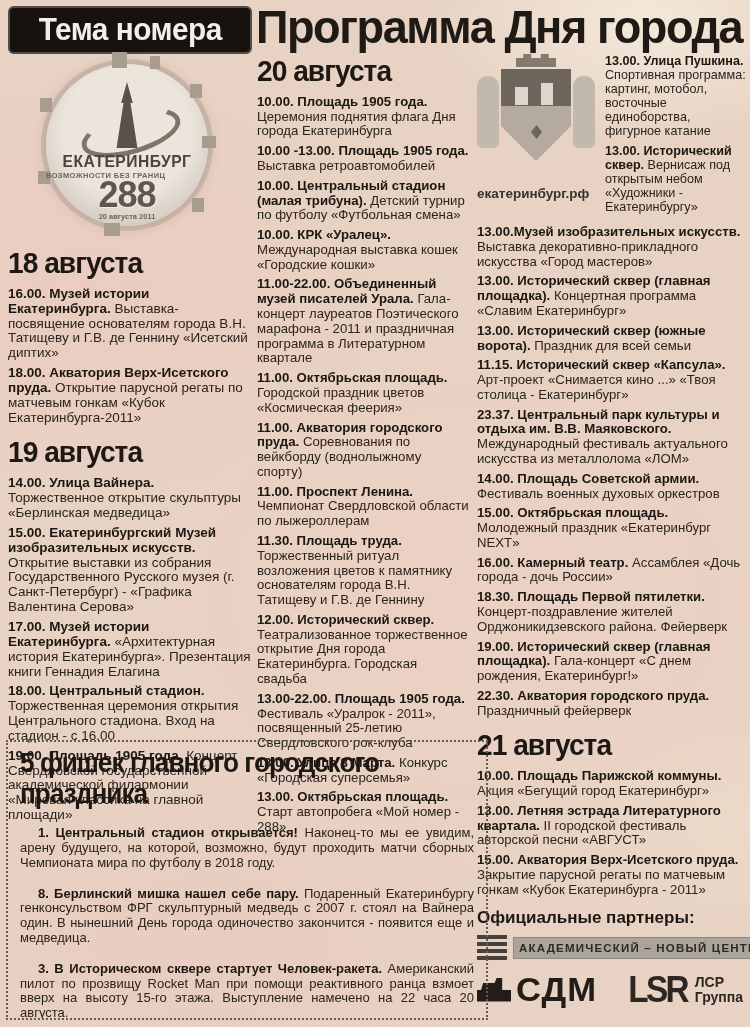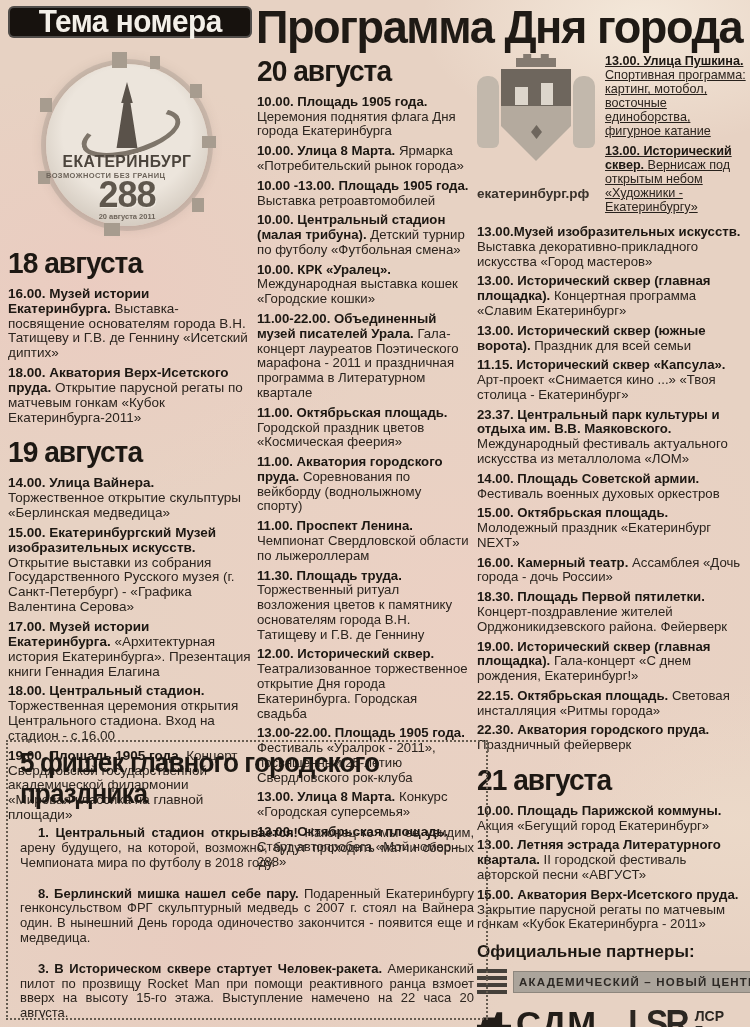--- a/index.html
+++ b/index.html
@@ -10,21 +10,21 @@
     background:
       radial-gradient(ellipse 320px 180px at 86% 2%, rgba(246,236,222,.85), transparent 70%),
       radial-gradient(ellipse 420px 300px at 12% 28%, rgba(238,198,190,.50), transparent 72%),
       radial-gradient(ellipse 520px 420px at 62% 58%, rgba(241,206,196,.42), transparent 70%),
       radial-gradient(ellipse 430px 260px at 28% 92%, rgba(233,197,187,.48), transparent 72%),
       radial-gradient(ellipse 300px 200px at 98% 80%, rgba(240,224,206,.5), transparent 70%),
       #e7d2c3;
   }
   
   .badge{
-    position:absolute;left:8px;top:6px;width:244px;height:32px;
+    position:absolute;left:8px;top:6px;width:244px;height:48px;
     background:#17120e;border-radius:6px;box-shadow:0 0 0 2px rgba(255,255,255,.25) inset;
     display:flex;align-items:center;justify-content:center;
   }
   .badge span{color:#f3efe8;font-size:31px;font-weight:bold;letter-spacing:-.5px;transform:scaleX(.96);}
   .main-title{
     position:absolute;left:256px;top:-2px;width:494px;margin:0;
     font-size:47px;font-weight:800;color:#1f1a15;letter-spacing:-1.5px;line-height:58px;
     transform:scaleX(.96);transform-origin:left center;white-space:nowrap;
   }
   
@@ -81,21 +81,21 @@
     clip-path:polygon(0 0,100% 0,100% 62%,50% 100%,0 62%);}
   .sh-item{position:absolute;background:#ddd6cc;}
   .sh-i1{left:14px;top:18px;width:13px;height:18px;}
   .sh-i2{left:40px;top:14px;width:12px;height:22px;}
   .sh-drop{position:absolute;left:30px;top:56px;width:11px;height:14px;background:#6e665d;
     clip-path:polygon(50% 0,100% 50%,50% 100%,0 50%);}
   .supp{position:absolute;top:22px;width:22px;height:72px;background:#c2b8ac;border-radius:10px 10px 6px 6px;}
   .supp.l{left:0;}
   .supp.r{right:0;}
   .crest-caption{margin-top:4px;text-align:left;font-size:13.5px;font-weight:bold;color:#39322b;}
-  .side-events{flex:1;min-width:0;text-decoration:underline;}
+  .side-events{flex:1;min-width:0;}
   
   .feature-box{
     position:absolute;left:6px;top:740px;width:482px;height:280px;box-sizing:border-box;
     border:2px dotted #665c50;padding:6px 12px 6px 12px;overflow:hidden;
   }
   .feature-box h2{
     margin:0 0 4px 0;font-size:27px;font-weight:800;color:#1d1813;letter-spacing:-1px;
     transform:scaleX(.97);transform-origin:left center;line-height:1.15;
   }
   .bx{margin:16px 0 3px 0;font-size:13px;line-height:1.14;text-align:justify;text-indent:18px;color:#2b241e;}
@@ -170,21 +170,20 @@
         <p class="ev"><b>19.00. Площадь 1905 года.</b> <span>Концерт Свердловской государственной академической филармонии «Мировая классика на главной площади»</span></p>
       </div>
   </div>
 
   <div class="col col-mid">
     <h2 class="day">20 августа</h2>
     <div>
 
         <p class="ev"><b>10.00. Площадь 1905 года.</b> <span>Церемония поднятия флага Дня города Екатеринбурга</span></p>
 
-        <p class="ev"><b>10.00. Улица 8 Марта.</b> <span>Ярмарка «Потребительский рынок города»</span></p>
 
         <p class="ev"><b>10.00 -13.00. Площадь 1905 года.</b> <span>Выставка ретроавтомобилей</span></p>
 
         <p class="ev"><b>10.00. Центральный стадион (малая трибуна).</b> <span>Детский турнир по футболу «Футбольная смена»</span></p>
 
         <p class="ev"><b>10.00. КРК «Уралец».</b> <span>Международная выставка кошек «Городские кошки»</span></p>
 
         <p class="ev"><b>11.00-22.00. Объединенный музей писателей Урала.</b> <span>Гала-концерт лауреатов Поэтического марафона - 2011 и праздничная программа в Литературном квартале</span></p>
 
         <p class="ev"><b>11.00. Октябрьская площадь.</b> <span>Городской праздник цветов «Космическая феерия»</span></p>
@@ -241,21 +240,20 @@
         <p class="ev"><b>14.00. Площадь Советской армии.</b> <span>Фестиваль военных духовых оркестров</span></p>
 
         <p class="ev"><b>15.00. Октябрьская площадь.</b> <span>Молодежный праздник «Екатеринбург NEXT»</span></p>
 
         <p class="ev"><b>16.00. Камерный театр.</b> <span>Ассамблея «Дочь города - дочь России»</span></p>
 
         <p class="ev"><b>18.30. Площадь Первой пятилетки.</b> <span>Концерт-поздравление жителей Орджоникидзевского района. Фейерверк</span></p>
 
         <p class="ev"><b>19.00. Исторический сквер (главная площадка).</b> <span>Гала-концерт «С днем рождения, Екатеринбург!»</span></p>
 
-        <p class="ev"><b>22.15. Октябрьская площадь.</b> <span>Световая инсталляция «Ритмы города»</span></p>
 
         <p class="ev"><b>22.30. Акватория городского пруда.</b> <span>Праздничный фейерверк</span></p>
       </div>
     <h2 class="day h2-gap">21 августа</h2>
     <div>
 
         <p class="ev"><b>10.00. Площадь Парижской коммуны.</b> <span>Акция «Бегущий город Екатеринбург»</span></p>
 
         <p class="ev"><b>13.00. Летняя эстрада Литературного квартала.</b> <span>II городской фестиваль авторской песни «АВГУСТ»</span></p>
 

